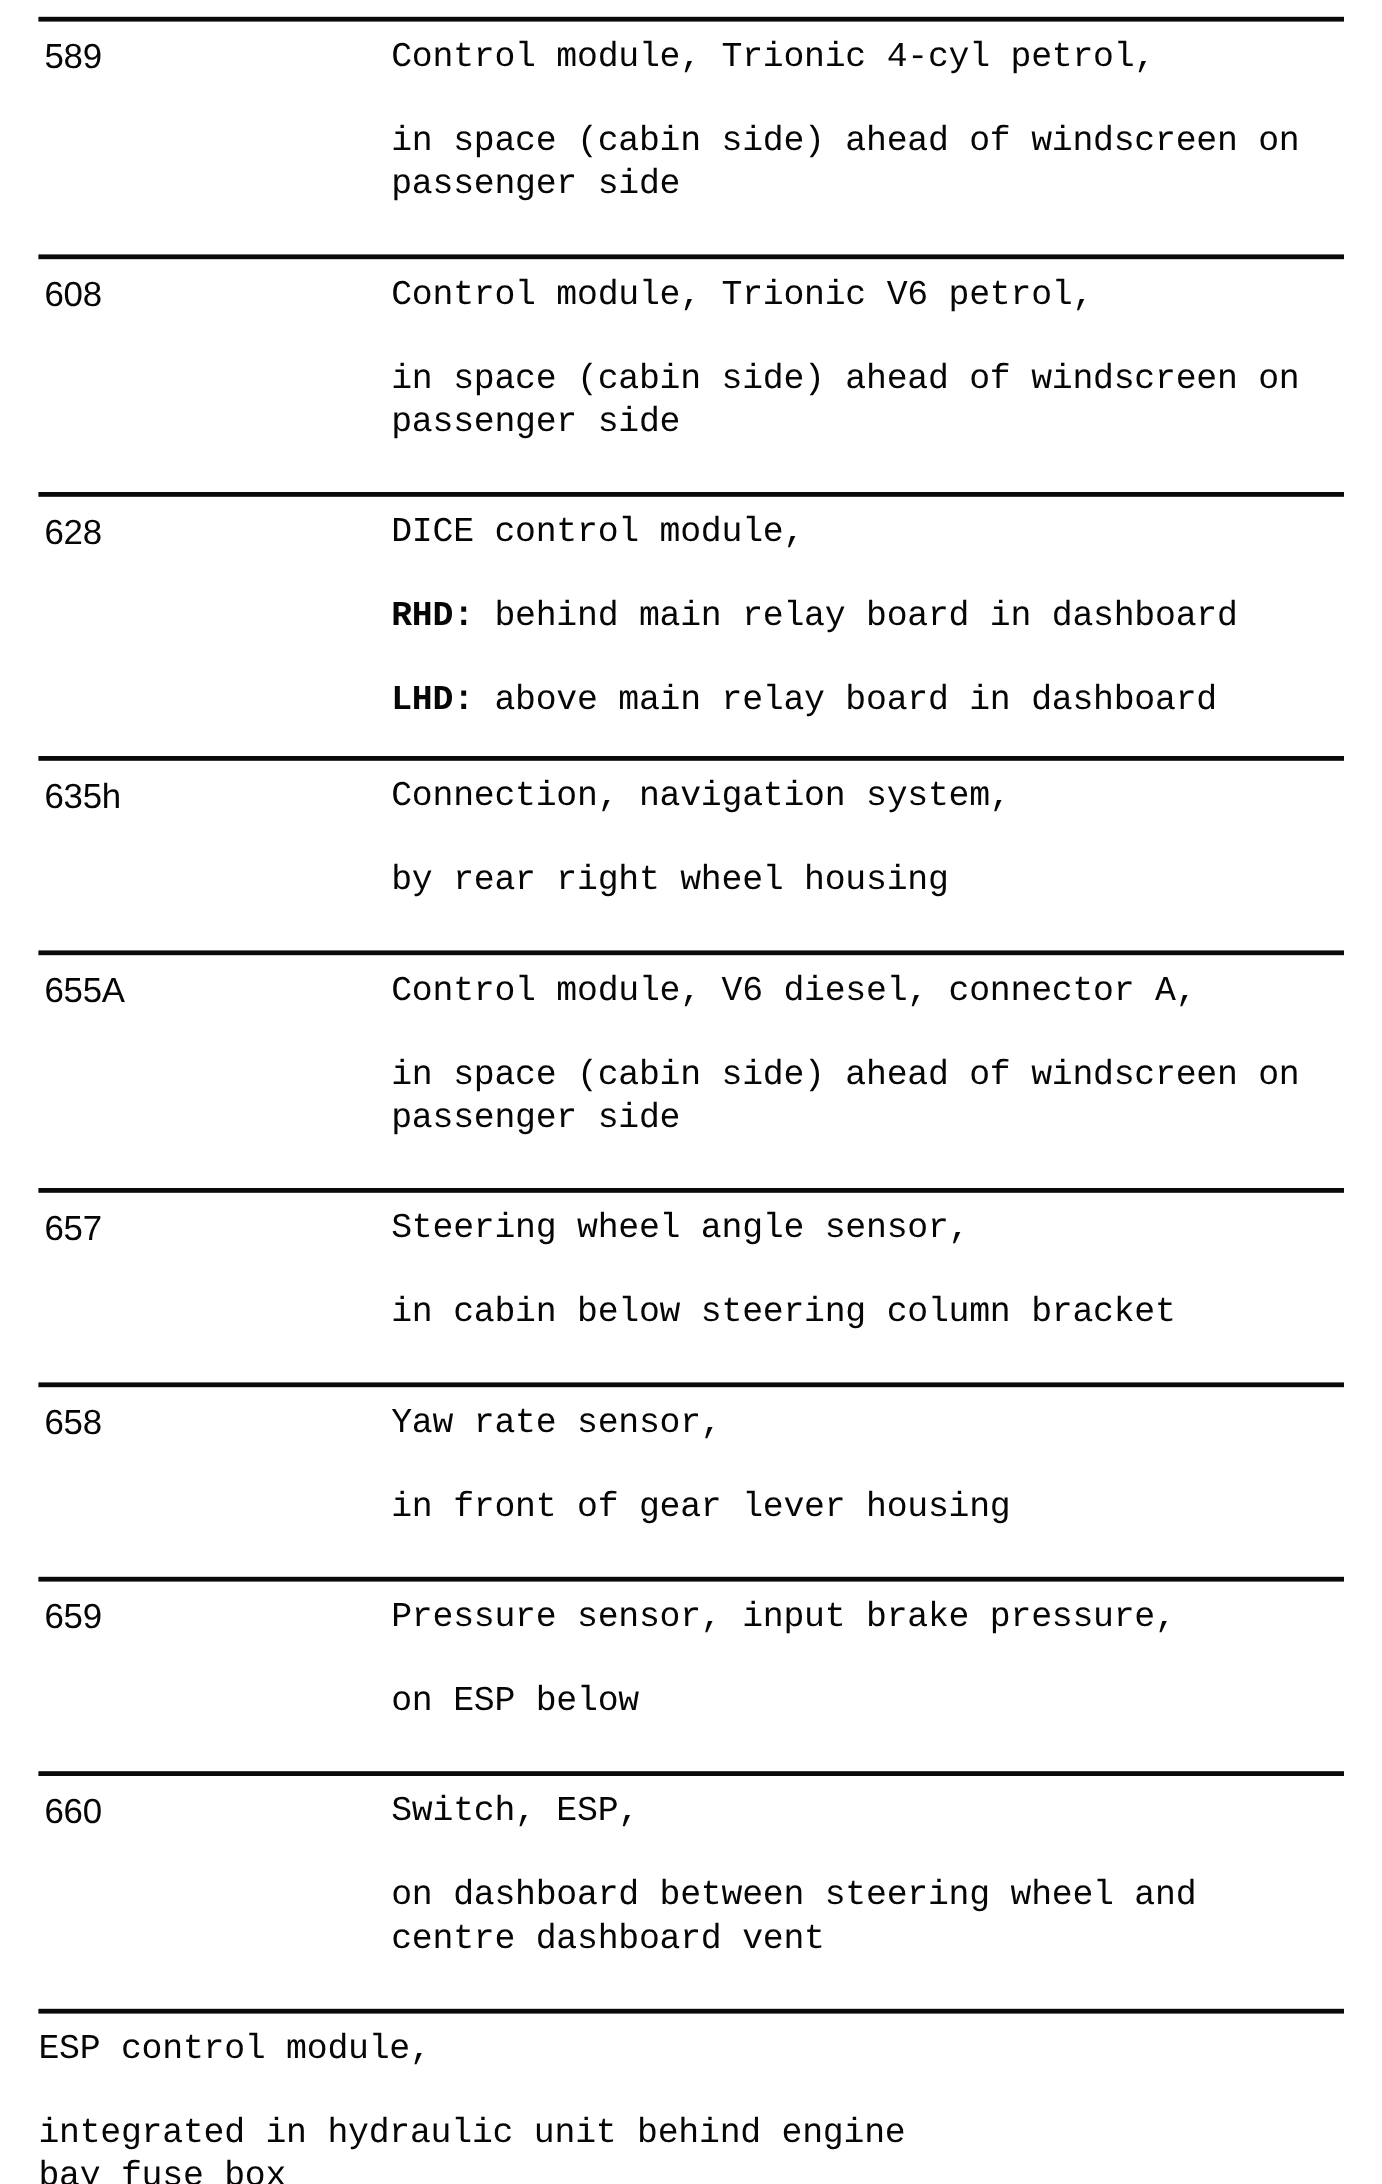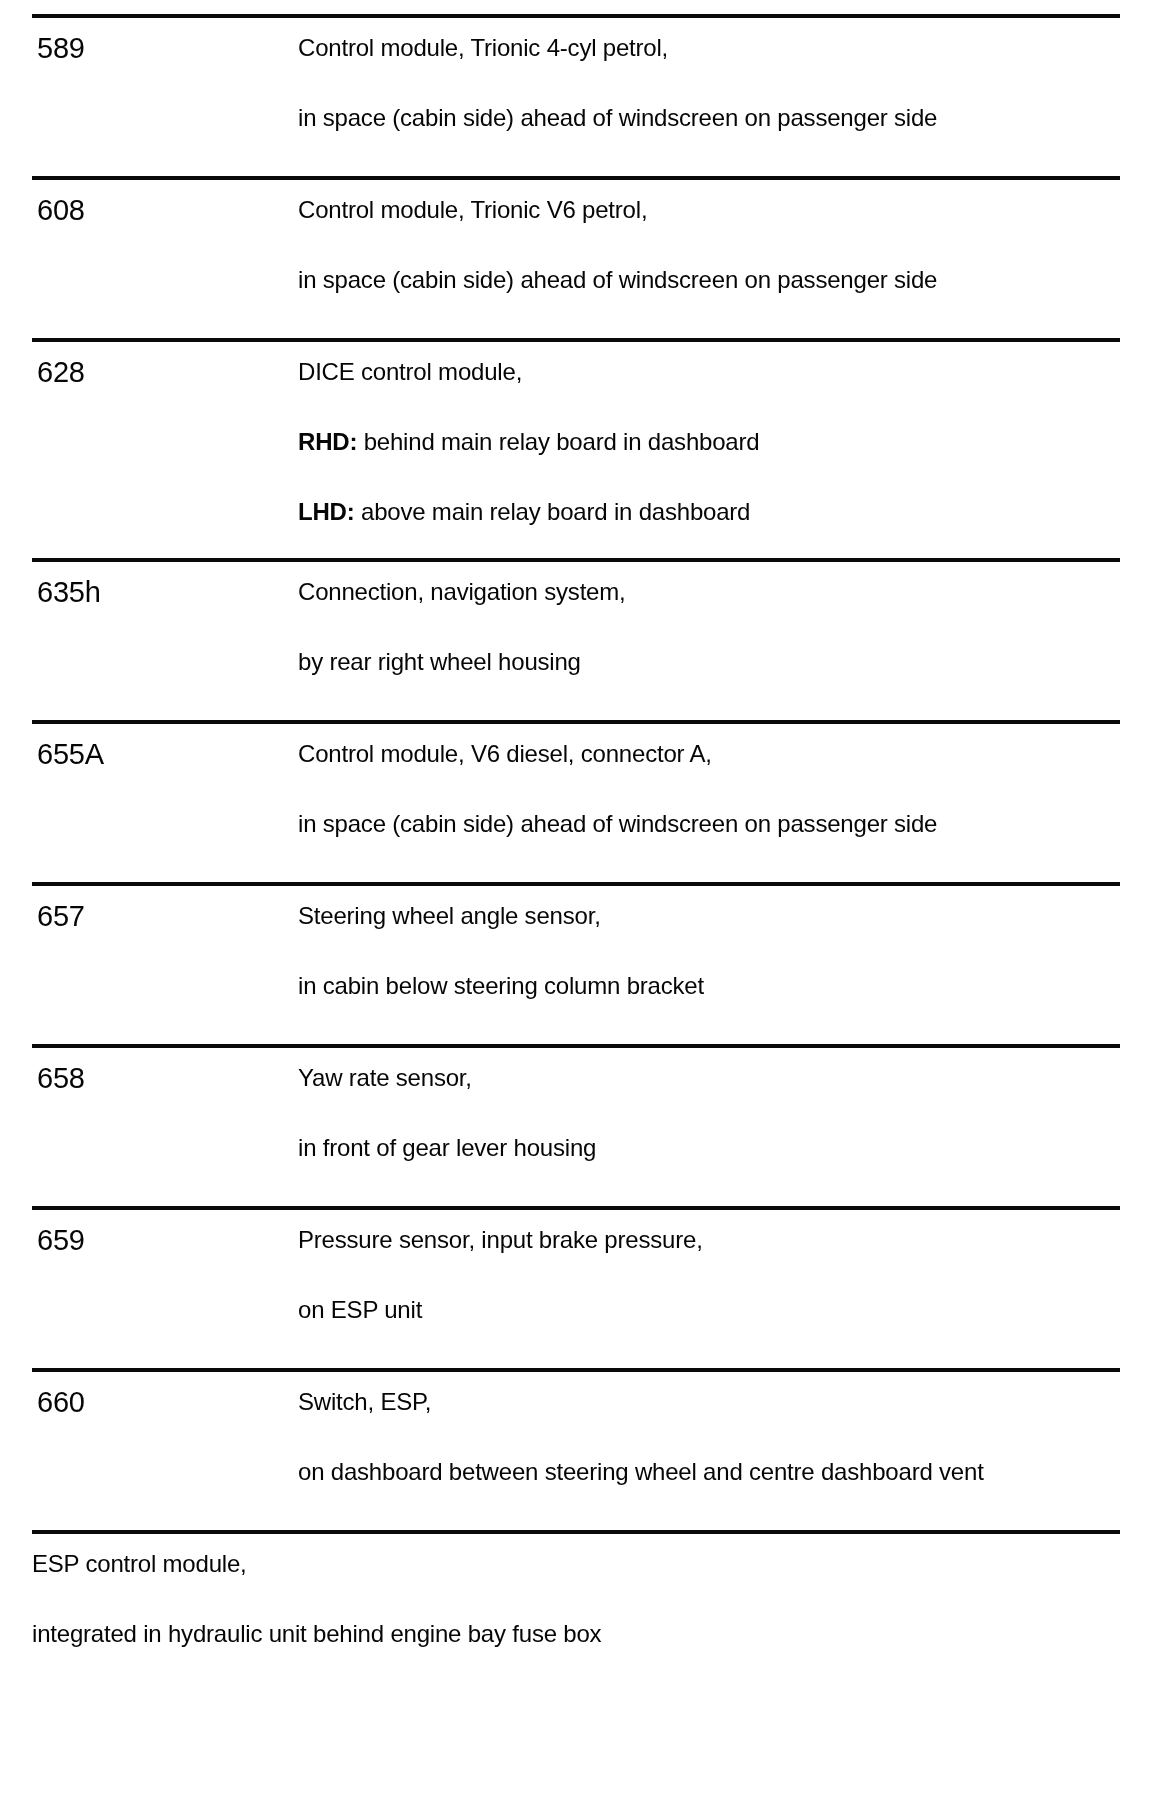--- a/index.html
+++ b/index.html
@@ -18,39 +18,41 @@
   .page {
     padding-top: 14px;
     margin-left: 32px;
     width: 1088px;
   }
   .row {
     border-top: 4px solid #0a0a0a;
     display: flex;
     align-items: flex-start;
     padding: 12px 0 40px 0;
+    gap: 28px;
   }
   .row.tall {
     padding-bottom: 28px;
   }
   .code {
     width: 266px;
     flex: 0 0 266px;
     padding-left: 5px;
     box-sizing: border-box;
     font-size: 29px;
     line-height: 36px;
     letter-spacing: -0.2px;
   }
   .desc {
     width: 760px;
     flex: 0 0 760px;
-    font-size: 24px;
+    font-size: 29px;
     line-height: 36px;
     letter-spacing: -0.2px;
+    font-family: Liberation Mono, monospace;
   }
   .desc p {
     margin: 0;
   }
   .desc p.loc {
     margin-top: 34px;
   }
   .desc b {
     font-weight: bold;
   }
@@ -120,21 +122,21 @@
     <div class="desc">
       <p class="title">Yaw rate sensor,</p>
       <p class="loc">in front of gear lever housing</p>
     </div>
   </div>
 
   <div class="row">
     <div class="code">659</div>
     <div class="desc">
       <p class="title">Pressure sensor, input brake pressure,</p>
-      <p class="loc">on ESP unit</p>
+      <p class="loc">on ESP below</p>
     </div>
   </div>
 
   <div class="row">
     <div class="code">660</div>
     <div class="desc">
       <p class="title">Switch, ESP,</p>
       <p class="loc">on dashboard between steering wheel and centre dashboard vent</p>
     </div>
   </div>

